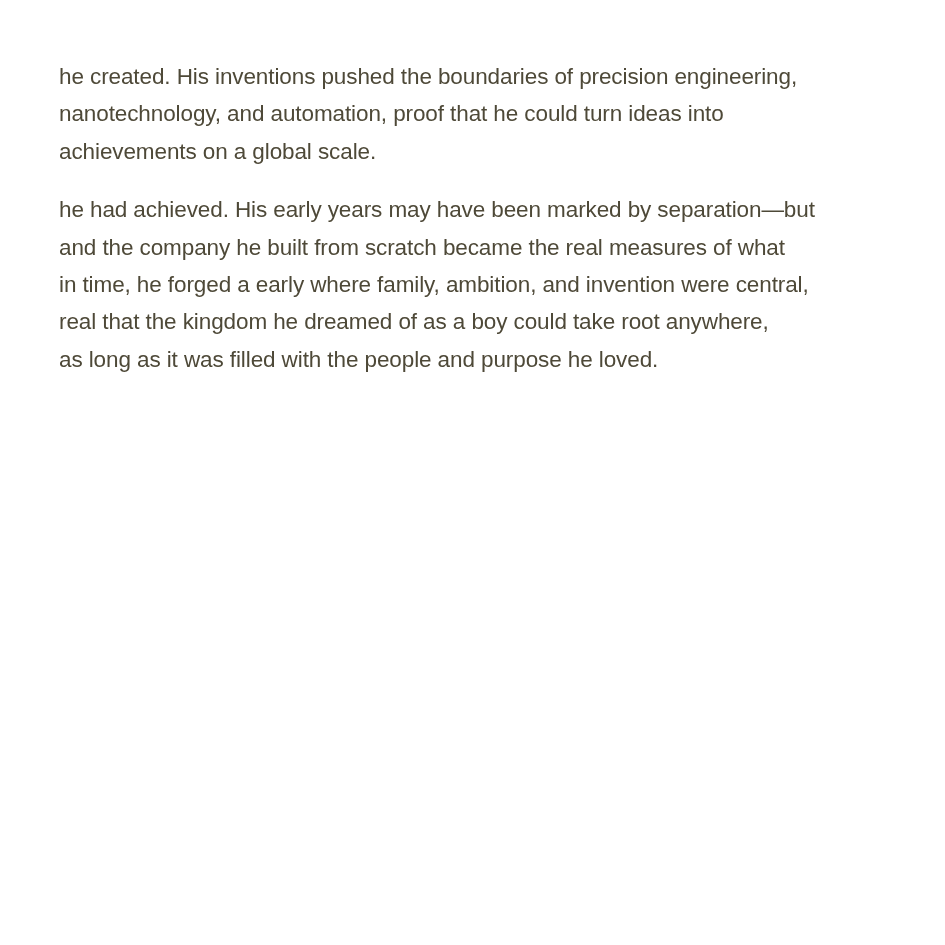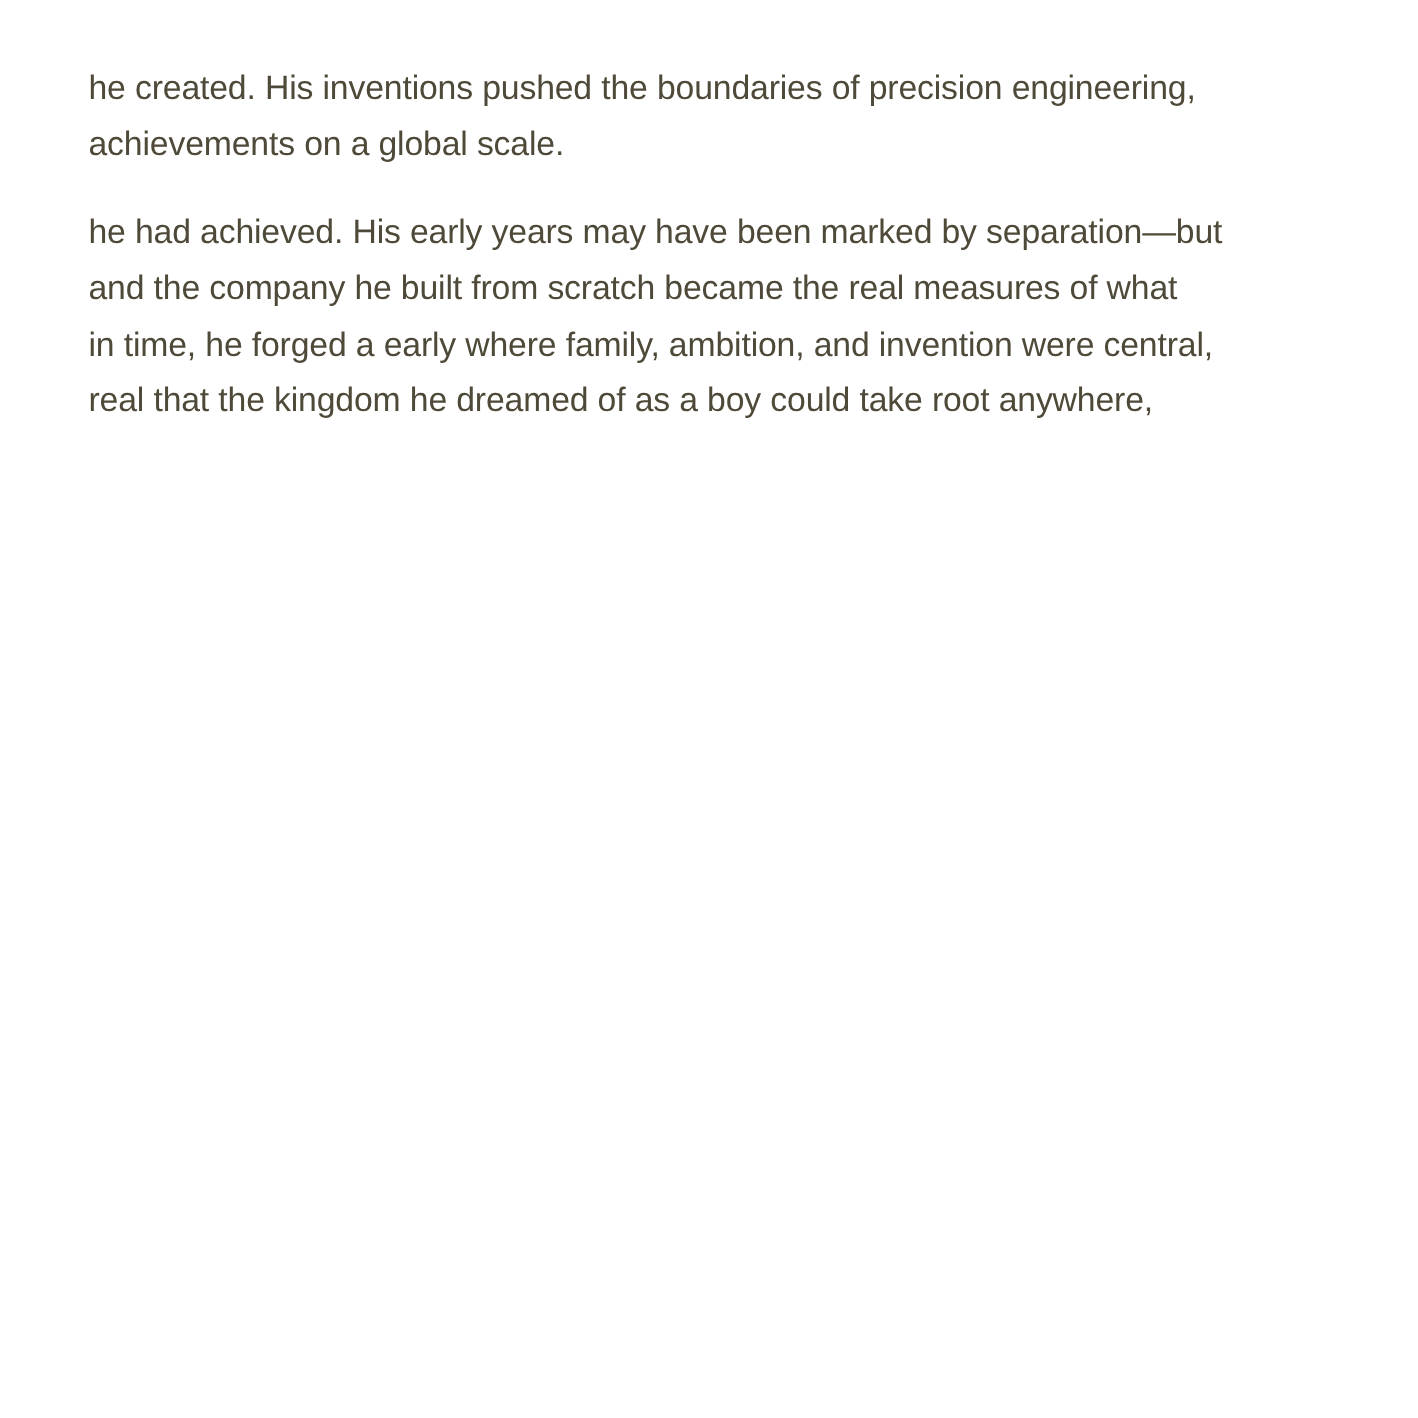--- a/index.html
+++ b/index.html
@@ -17,21 +17,21 @@
     position: absolute;
     left: 0;
     top: 0;
     width: 945px;
     height: 945px;
     background: #ffffff;
   }
   .doc-text {
     position: absolute;
     left: 59px;
-    top: 40px;
+    top: 58px;
     right: 40px;
     color: #4e4938;
     font-size: 22.5px;
     line-height: 37.4px;
     letter-spacing: -0.1px;
     font-weight: 400;
   }
   .paragraph {
     margin: 0 0 21px 0;
   }
@@ -40,24 +40,26 @@
   }
 </style>
 </head>
 <body>
 
 <div class="page">
   <div class="doc-text">
 
     <div class="paragraph">
       <div class="text-line">he created. His inventions pushed the boundaries of precision engineering,</div>
+      <div class="text-line">nanotechnology, and automation, proof that he could turn ideas into</div>
       <div class="text-line">achievements on a global scale.</div>
     </div>
 
     <div class="paragraph">
       <div class="text-line">he had achieved. His early years may have been marked by separation—but</div>
       <div class="text-line">and the company he built from scratch became the real measures of what</div>
       <div class="text-line">in time, he forged a early where family, ambition, and invention were central,</div>
       <div class="text-line">real that the kingdom he dreamed of as a boy could take root anywhere,</div>
+      <div class="text-line">as long as it was filled with the people and purpose he loved.</div>
     </div>
 
   </div>
 </div>
 
 </body></html>

